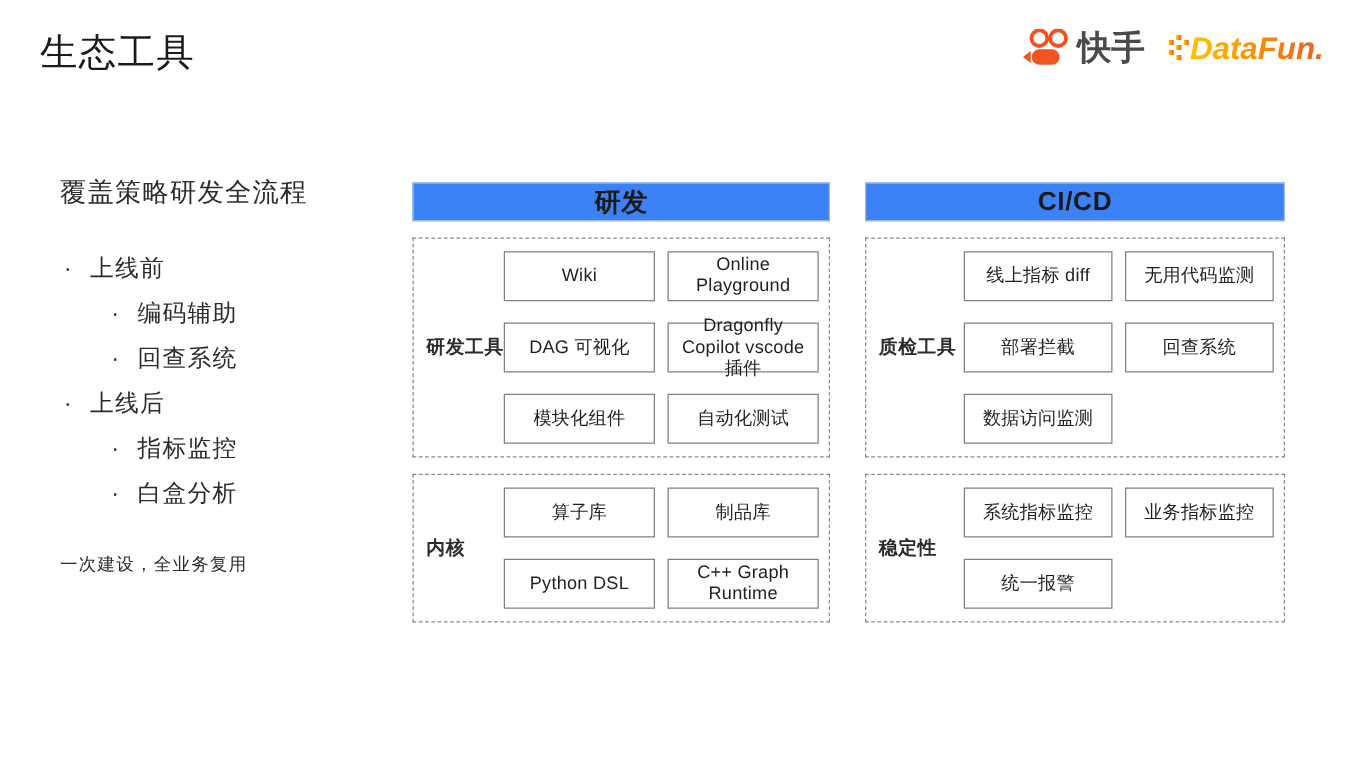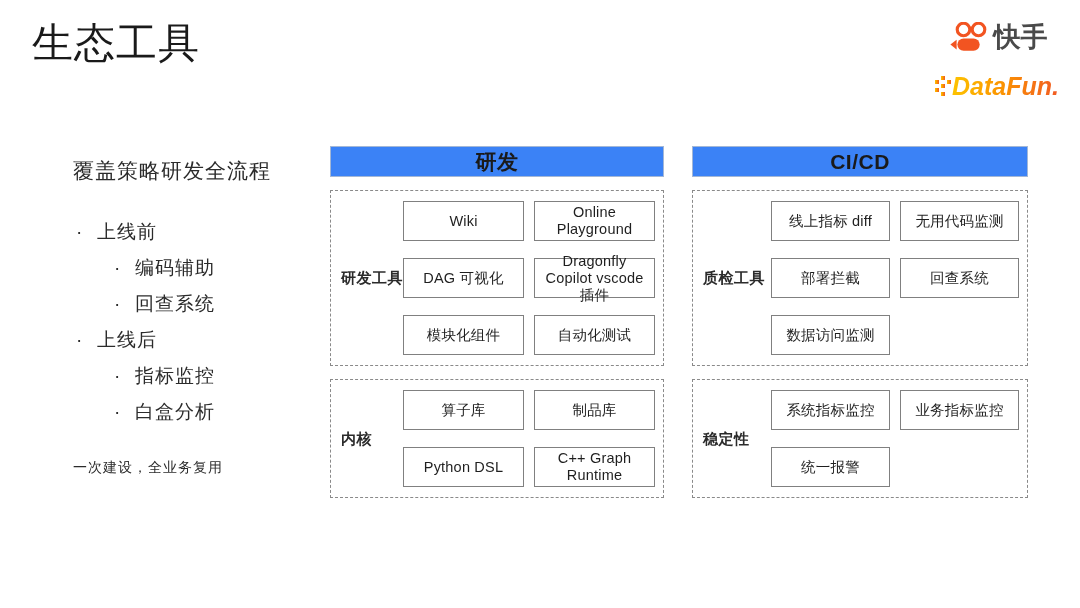--- a/index.html
+++ b/index.html
@@ -14,60 +14,58 @@
     overflow: hidden;
     font-family: "Liberation Sans", "DejaVu Sans", sans-serif;
     color: #2a2a2a;
   }
 
   
   #slide-title {
     position: absolute;
     left: 32px;
     top: 19px;
-    font-size: 41px;
+    font-size: 30px;
     line-height: 48px;
     letter-spacing: 1px;
     color: #1a1a1a;
     font-weight: 400;
     white-space: nowrap;
     font-family: Liberation Serif, serif;
   }
 
   #brand-bar {
     position: absolute;
     right: 18px;
     top: 22px;
     display: flex;
     align-items: center;
     gap: 18px;
-    flex-direction: column;
   }
   .brand-kuaishou {
     display: flex;
     align-items: center;
     gap: 7px;
   }
   .ks-mark { display:block; }
   .ks-word {
     font-size: 27px;
     font-weight: 700;
     color: #4a4a4a;
     line-height: 1;
     letter-spacing: 0px;
   }
   .brand-datafun { display:flex; align-items:center; }
 
   
   #left-col {
     position: absolute;
     left: 48px;
-    top: 156px;
+    top: 140px;
     width: 262px;
-    margin-left: 25px;
   }
   #left-heading {
     font-size: 21px;
     line-height: 30px;
     color: #2b2b2b;
     letter-spacing: 1px;
     margin-bottom: 32px;
     white-space: nowrap;
   }
   .bullet-l1 {

